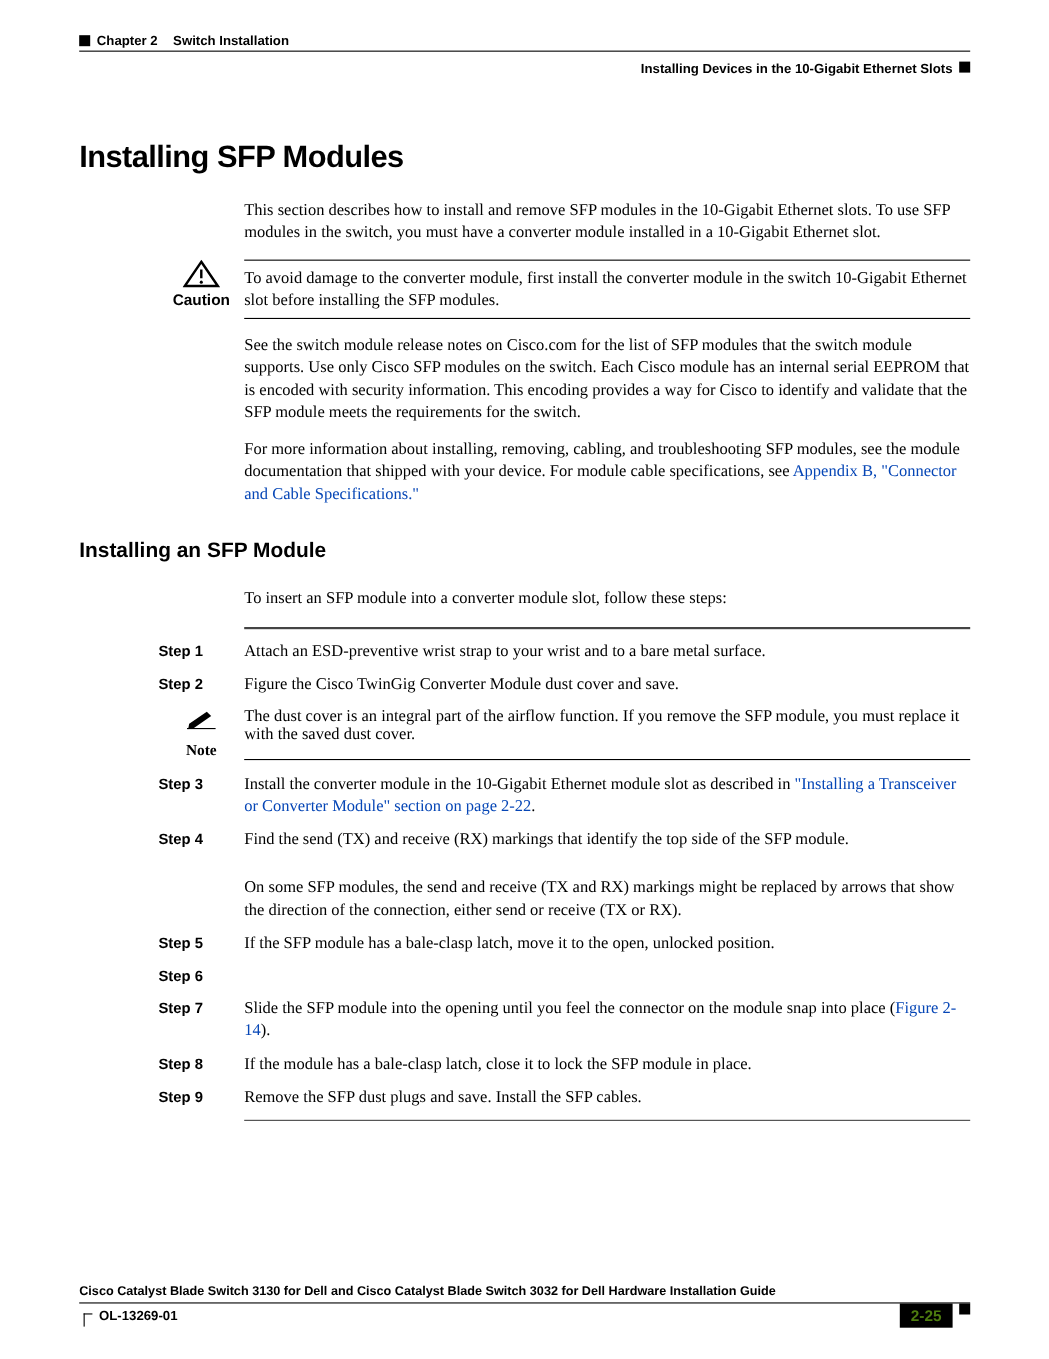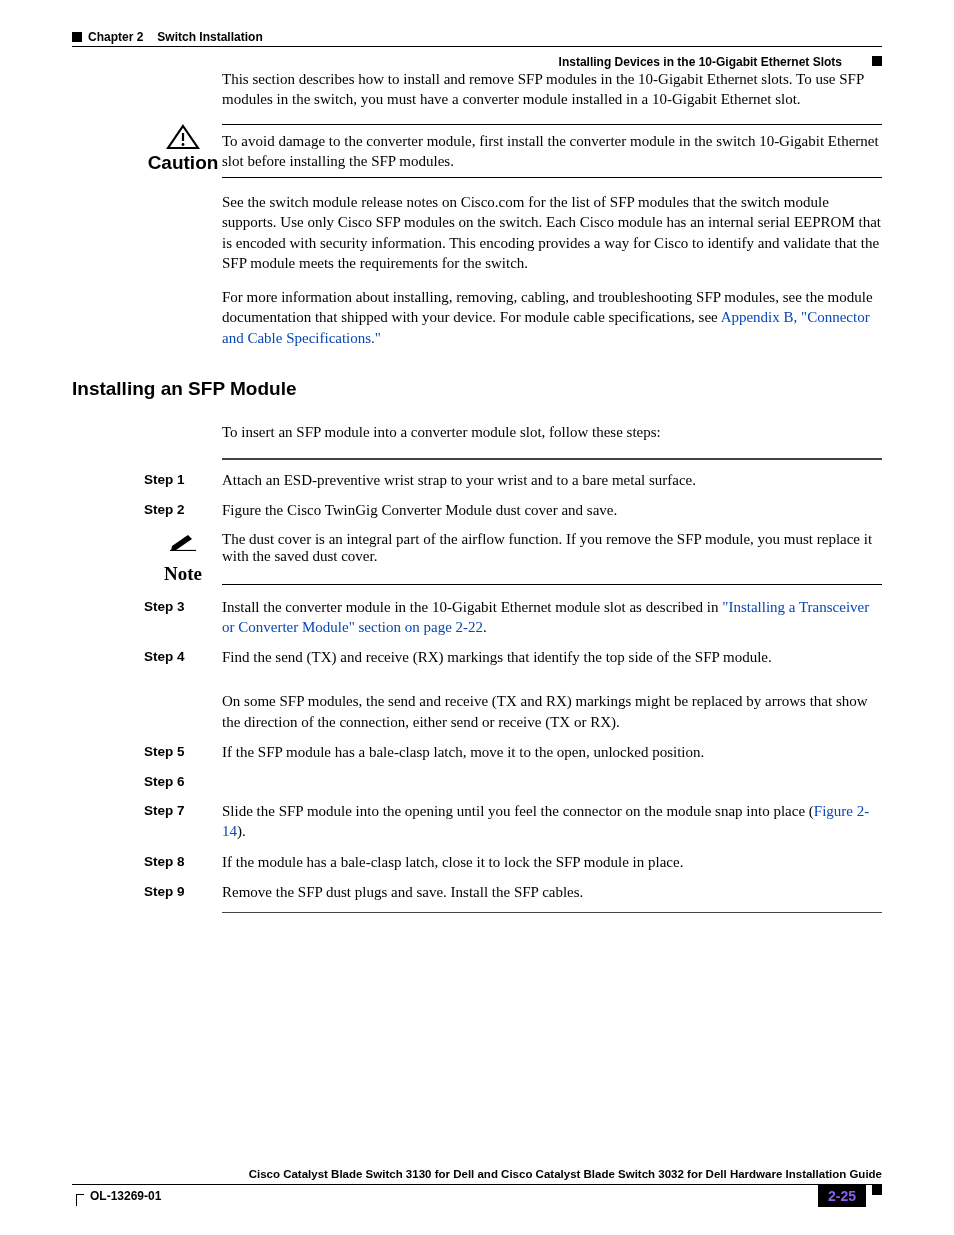--- a/index.html
+++ b/index.html
@@ -36,21 +36,20 @@
       width: 10px; height: 10px; background: #000; display: inline-block;
       margin-right: 6px;
     }
     .subheader {
       display: flex;
       align-items: center;
       font-family: Arial, Helvetica, sans-serif;
       font-size: 12px;
       font-weight: bold;
       margin-top: 8px;
-      gap: 24px;
     }
     .subheader .spacer { flex: 1; }
     .subheader .txt { margin-right: 6px; }
     h1 {
       font-family: Arial, Helvetica, sans-serif;
       font-size: 28px;
       font-weight: bold;
       margin-top: 58px;
       margin-bottom: 22px;
       letter-spacing: -0.5px;
@@ -74,21 +73,21 @@
     }
     .callout-left {
       width: 78px;
       min-width: 78px;
       margin-left: 72px;
       text-align: center;
       font-family: Arial, Helvetica, sans-serif;
     }
     .callout-label {
       font-weight: bold;
-      font-size: 19px;
+      font-size: 14px;
       margin-top: 2px;
     }
     .callout-icon-caution svg,
     .callout-icon-note svg { display: block; margin: 0 auto; }
     .callout-body {
       flex: 1;
       border-top: 1px solid #000;
       border-bottom: 1px solid #000;
       padding: 6px 0 6px 0;
       line-height: 1.35;
@@ -131,21 +130,20 @@
     }
     .footer {
       position: absolute;
       bottom: 28px;
       left: 72px; right: 72px;
     }
     .footer-title {
       font-family: Arial, Helvetica, sans-serif;
       font-size: 11.5px;
       font-weight: bold;
-      text-align: right;
       border-bottom: 1px solid #000;
       padding-bottom: 4px;
     }
     .footer-bar {
       display: flex;
       align-items: stretch;
       margin-top: 0;
       height: 22px;
     }
     .footer-left {
@@ -164,21 +162,21 @@
       margin-right: 6px;
       margin-top: 8px;
     }
     .footer-right {
       margin-left: auto;
       display: flex;
       align-items: stretch;
     }
     .footer-page {
       background: #000;
-      color: #8b5cf6;
+      color: #4d7c0f;
       font-family: Arial, Helvetica, sans-serif;
       font-weight: bold;
       font-size: 14px;
       padding: 2px 10px;
       display: flex;
       align-items: center;
     }
     .footer-right .tick2 {
       width: 10px; height: 10px; background: #000; display: inline-block;
       align-self: flex-start;
@@ -194,20 +192,21 @@
     <span class="header-row-left-sq"></span>
     <span class="chap">Chapter 2</span>
     <span>Switch Installation</span>
   </div>
   <div class="subheader">
     <span class="spacer"></span>
     <span class="txt">Installing Devices in the 10-Gigabit Ethernet Slots</span>
     <span class="header-sq"></span>
   </div>
 
+  <h1>Installing SFP Modules</h1>
 
   <div class="body-indent para">This section describes how to install and remove SFP modules in the 10-Gigabit Ethernet slots. To use SFP modules in the switch, you must have a converter module installed in a 10-Gigabit Ethernet slot.</div>
 
   <div class="callout-block">
     <div class="callout-left">
       <span class="callout-icon-caution">
         <svg width="34" height="26" viewBox="0 0 34 26">
           <path d="M17 2 L32 24 L2 24 Z" fill="none" stroke="#000" stroke-width="2.2"></path>
           <line x1="17" y1="9" x2="17" y2="17" stroke="#000" stroke-width="2.2"></line>
           <circle cx="17" cy="20.5" r="1.4" fill="#000"></circle>

